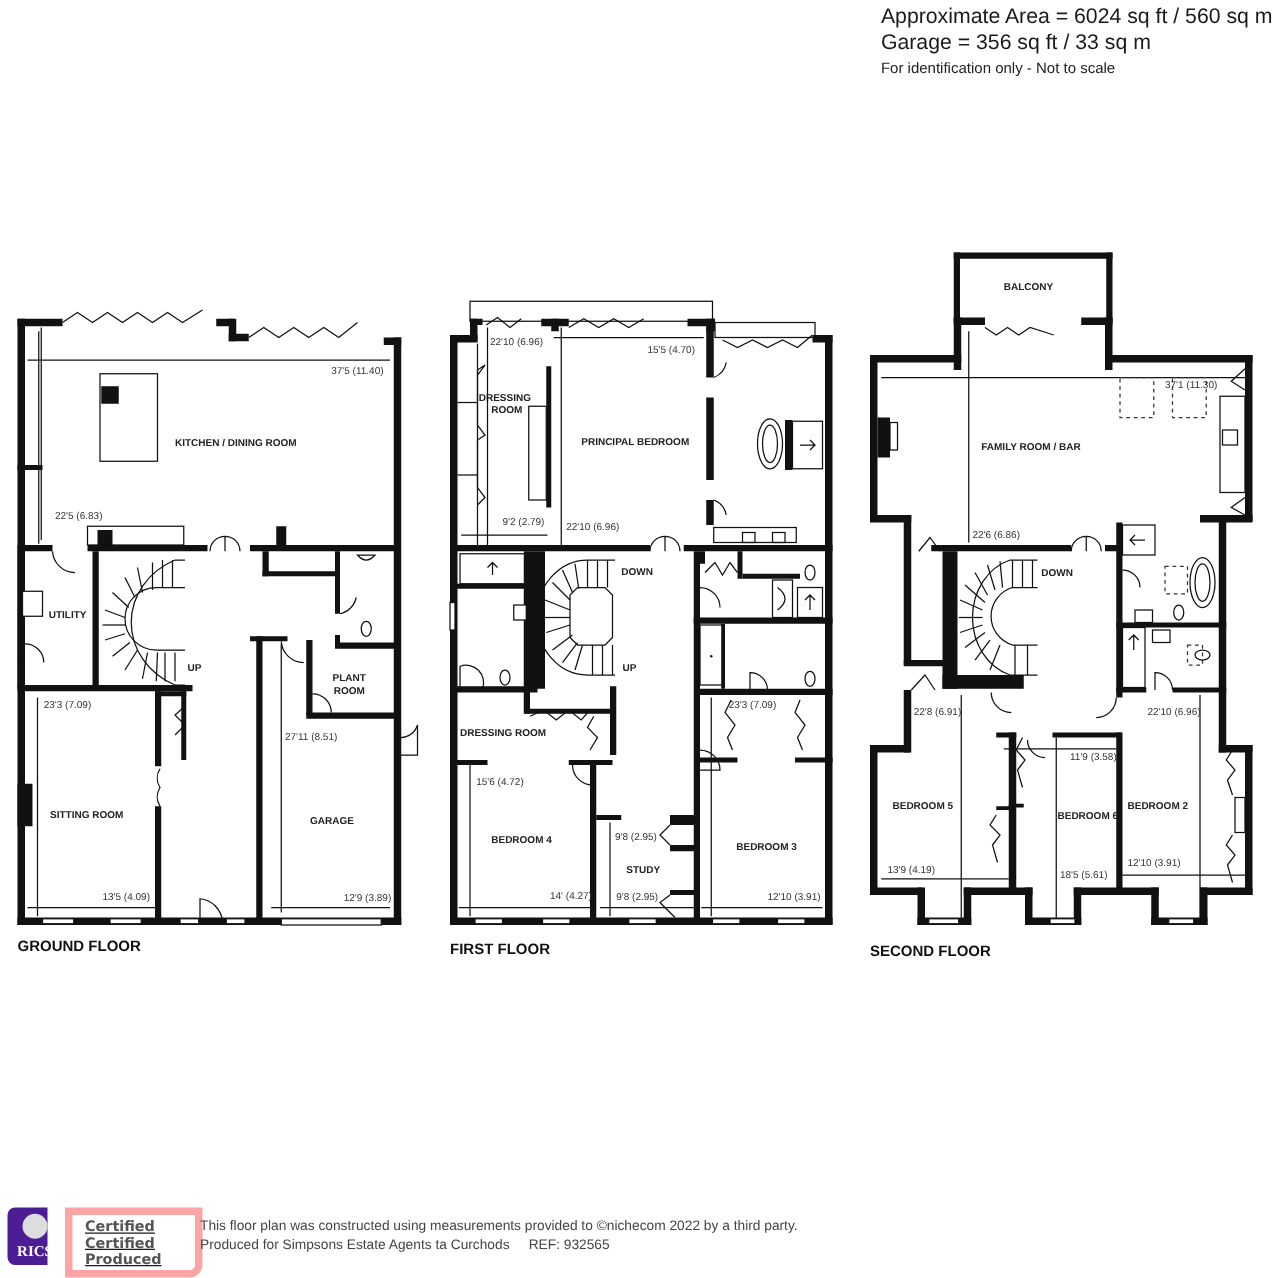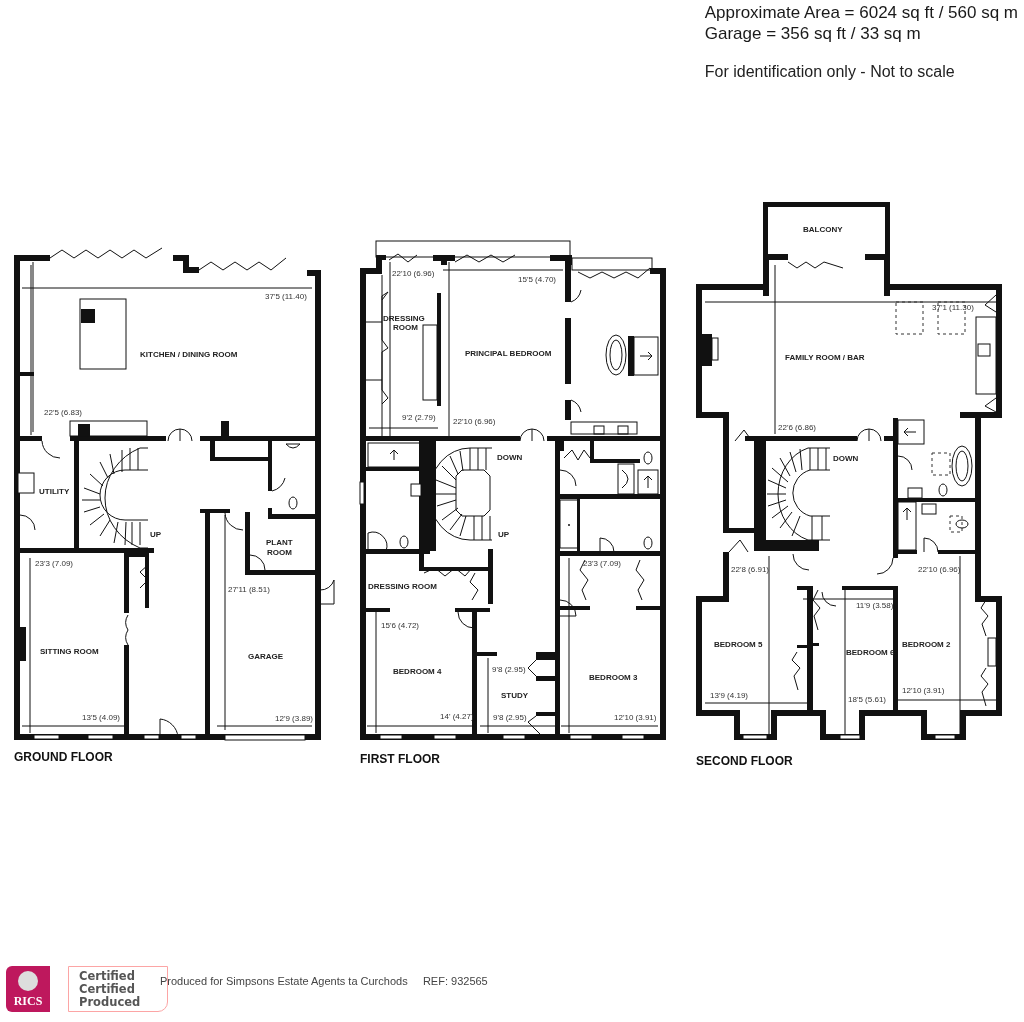--- a/index.html
+++ b/index.html
@@ -1,32 +1,32 @@
 <!DOCTYPE html>
 <html><head>
   <meta charset="utf-8">
   <style>
     html, body { margin: 0; padding: 0; background: #ffffff; }
     body { width: 1024px; height: 1022px; position: relative; overflow: hidden; font-family: "Liberation Sans", sans-serif; color: #1a1a1a; }
     .area-block { position: absolute; right: 6px; top: 2px; text-align: left; }
     .area-line { font-size: 17px; line-height: 21px; color: #1a1a1a; }
-    .area-note { font-size: 16px; line-height: 16px; margin-top: 20px; color: #222; }
+    .area-note { font-size: 12px; line-height: 16px; margin-top: 2px; color: #222; }
     svg.plan { position: absolute; left: 0; top: 0; }
     .room-label { font-family: "Liberation Sans", sans-serif; font-weight: bold; font-size: 8px; fill: #222; }
     .dim { font-family: "Liberation Sans", sans-serif; font-size: 8px; fill: #333; }
     .floor-title { font-family: "Liberation Sans", sans-serif; font-weight: bold; font-size: 12px; fill: #111; }
     .wall { fill: #111; }
     .thin { stroke: #111; stroke-width: 1; fill: none; }
     .thin-w { stroke: #111; stroke-width: 1; fill: #fff; }
     .dash { stroke: #333; stroke-width: 1; fill: none; stroke-dasharray: 3 3; }
     .footer { position: absolute; left: 4px; top: 964px; height: 50px; width: 700px; }
-    .rics-logo { position: absolute; left: 2px; top: 2px; width: 44px; height: 46px; background: #be185d; border-radius: 6px 0 0 6px; color: #fff; }
+    .rics-logo { position: absolute; left: 2px; top: 2px; width: 32px; height: 46px; background: #4c1d95; border-radius: 6px 0 0 6px; color: #fff; }
     .rics-logo .lion { position: absolute; left: 12px; top: 5px; width: 20px; height: 20px; border-radius: 50%; background: #ddd; }
     .rics-logo .rics-text { position: absolute; left: 0; width: 44px; top: 28px; text-align: center; font-family: "Liberation Serif", serif; font-weight: bold; font-size: 12px; }
-    .cert-box { position: absolute; left: 64px; top: 2px; width: 98px; height: 44px; border: 1px solid #fca5a5; border-radius: 0 0 10px 0; }
+    .cert-box { position: absolute; left: 48px; top: 2px; width: 98px; height: 44px; border: 6px solid #fca5a5; border-radius: 0 0 10px 0; text-decoration: underline; }
     .cert-box span { display: block; font-family: "DejaVu Sans", sans-serif; font-size: 11.5px; line-height: 13px; color: #555; font-weight: bold; padding-left: 10px; }
     .cert-box span:first-child { padding-top: 3px; }
     .disclaimer { position: absolute; left: 156px; top: 10px; font-size: 11px; line-height: 15px; color: #444; }
   </style>
 </head>
 <body>
 
 <div class="area-block">
   <div class="area-line">Approximate Area = 6024 sq ft / 560 sq m</div>
   <div class="area-line">Garage = 356 sq ft / 33 sq m</div>
@@ -447,15 +447,16 @@
   <div class="rics-logo">
     <div class="lion"></div>
     <div class="rics-text">RICS</div>
   </div>
   <div class="cert-box">
     <span>Certified</span>
     <span>Certified</span>
     <span>Produced</span>
   </div>
   <div class="disclaimer">
+    <div>This floor plan was constructed using measurements provided to ©nichecom 2022 by a third party.</div>
     <div style="white-space:pre">Produced for Simpsons Estate Agents ta Curchods     REF: 932565</div>
   </div>
 </div>
 
 </body></html>

